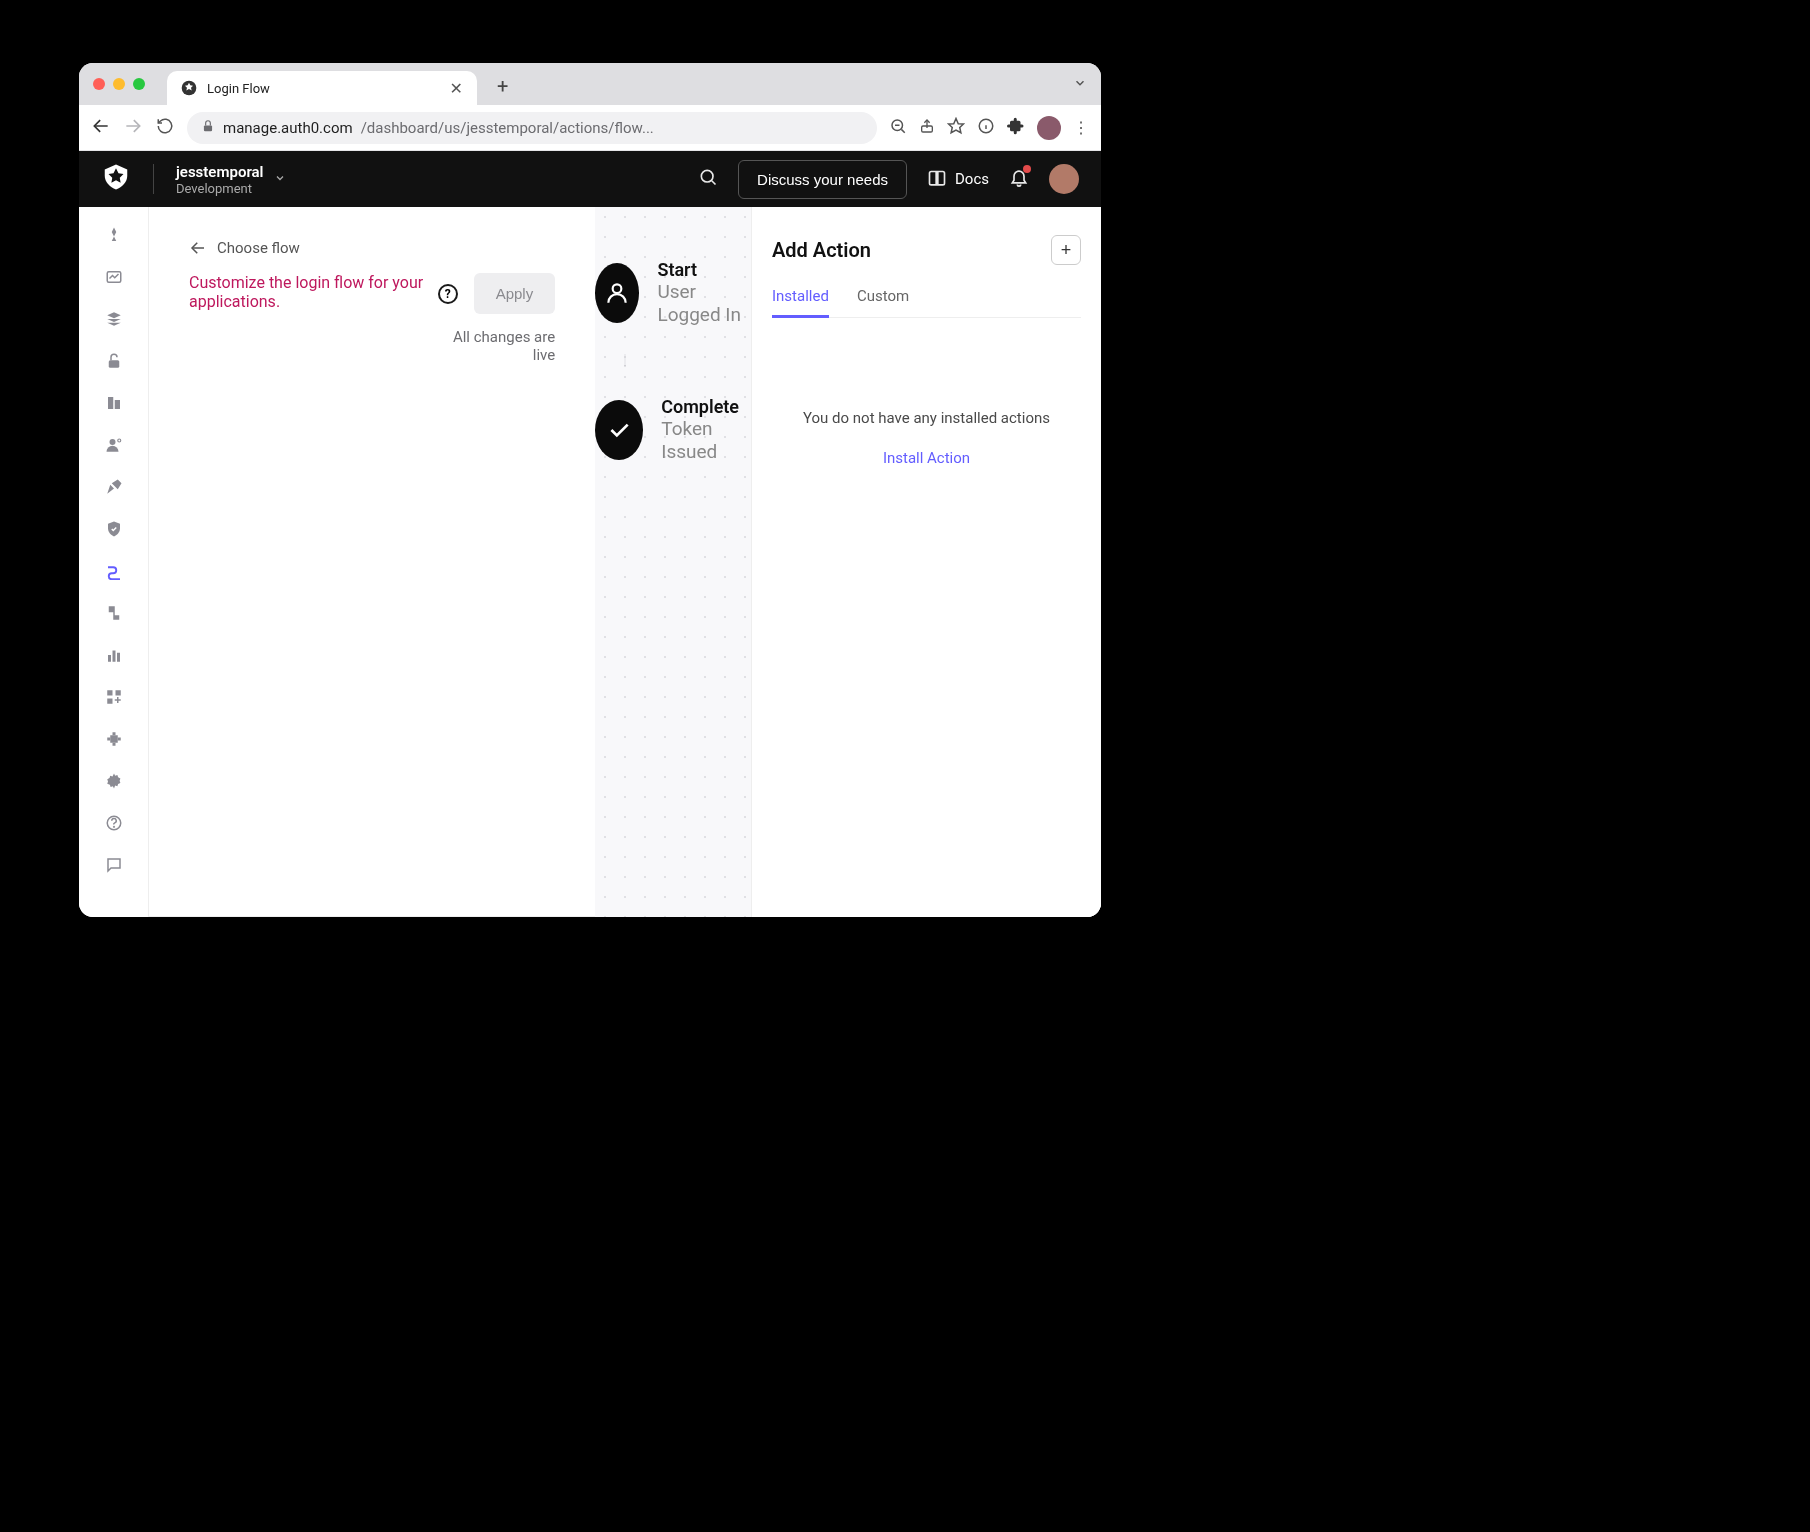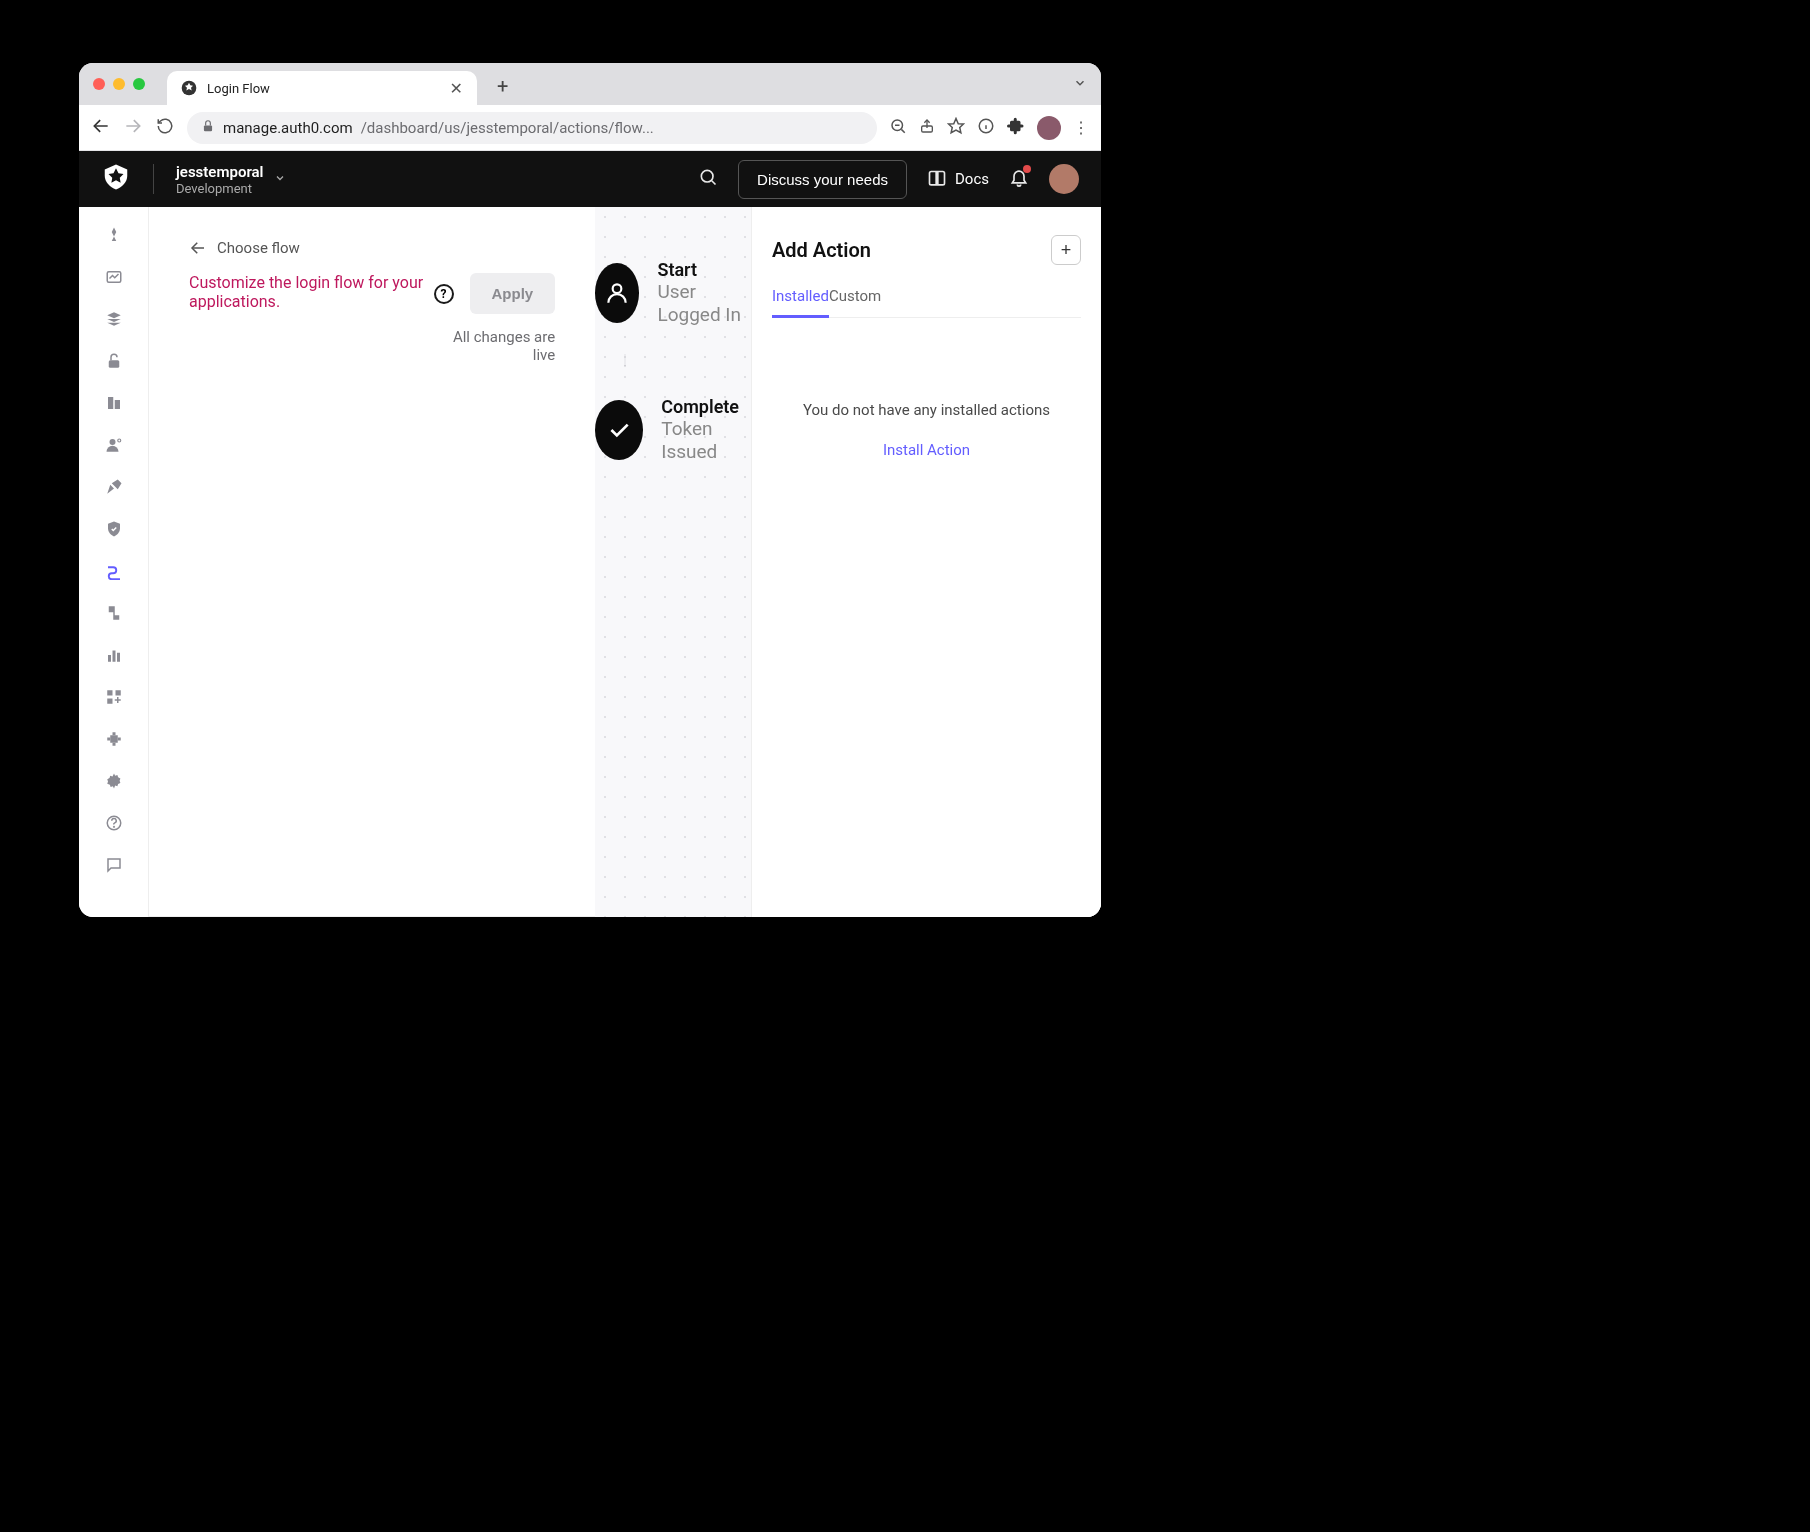--- a/index.html
+++ b/index.html
@@ -89,21 +89,21 @@
   .main{ flex:1; display:flex; flex-direction:row;}
   .page-head{ padding:32px 40px 24px; border-bottom:1px solid #eee;}
   .breadcrumb{ display:flex; align-items:center; gap:10px; color:#555; font-size:15px; margin-bottom:16px;}
   .breadcrumb svg{stroke:#555;}
   .title-row{ display:flex; align-items:flex-start;}
   .page-title{ font-size:34px; font-weight:600; color:#1a1a1a; margin-bottom:10px;}
   .page-sub{ font-size:16px; color:#be185d;}
   .title-right{ margin-left:auto; text-align:right;}
   .help-apply{ display:flex; align-items:center; gap:16px; justify-content:flex-end; margin-bottom:14px;}
   .help-circ{ width:20px;height:20px;border:2px solid #1a1a1a;border-radius:50%;display:flex;align-items:center;justify-content:center;font-size:12px;font-weight:700;}
-  .apply-btn{ background:#eeeef0;color:#8a8a8f;border:none;padding:12px 22px;border-radius:6px;font-size:15px;font-weight:700;}
+  .apply-btn{ background:#eeeef0;color:#8a8a8f;border:none;padding:12px 22px;border-radius:6px;font-size:15px;font-weight:400;}
   .live-text{ color:#6c6c70; font-size:15px;}
   .content-row{ flex:1; display:flex;}
   
   .canvas{
     flex:1; background:#f8f8fa;
     background-image: radial-gradient(#e0e0e4 1px, transparent 1px);
     background-size: 20px 20px;
     display:flex; align-items:flex-start; padding-top:52px; justify-content:center;
   }
   .flow{ display:flex; flex-direction:column; align-items:flex-start; gap:0;}
@@ -119,21 +119,21 @@
   .panel{
     width:350px; border-left:1px solid #eee; padding:28px 20px; background:#fff;
     display:flex; flex-direction:column;
   }
   .panel-head{ display:flex; align-items:center; margin-bottom:22px;}
   .panel-title{ font-size:20px; font-weight:600; color:#111;}
   .plus-btn{
     margin-left:auto; width:30px;height:30px;border:1px solid #ccc;border-radius:6px;
     display:flex;align-items:center;justify-content:center;font-size:18px;color:#333;background:#fff;
   }
-  .tabs{ display:flex; border-bottom:1px solid #eee; margin-bottom:24px;}
+  .tabs{ display:flex; gap:28px; border-bottom:1px solid #eee; margin-bottom:32px;}
   .tab-item{ padding-bottom:12px; font-size:15px; color:#666; position:relative;}
   .tab-item.active{ color:#635dff;}
   .tab-item.active::after{
     content:''; position:absolute; left:0; right:0; bottom:-1px; height:3px; background:#635dff;
   }
   .search{
     border:1px solid #d5d5da; border-radius:6px; padding:12px 14px; font-size:15px;
     color:#333; width:100%; outline:none;
   }
   .search::placeholder{ color:#a0a0a6;}

